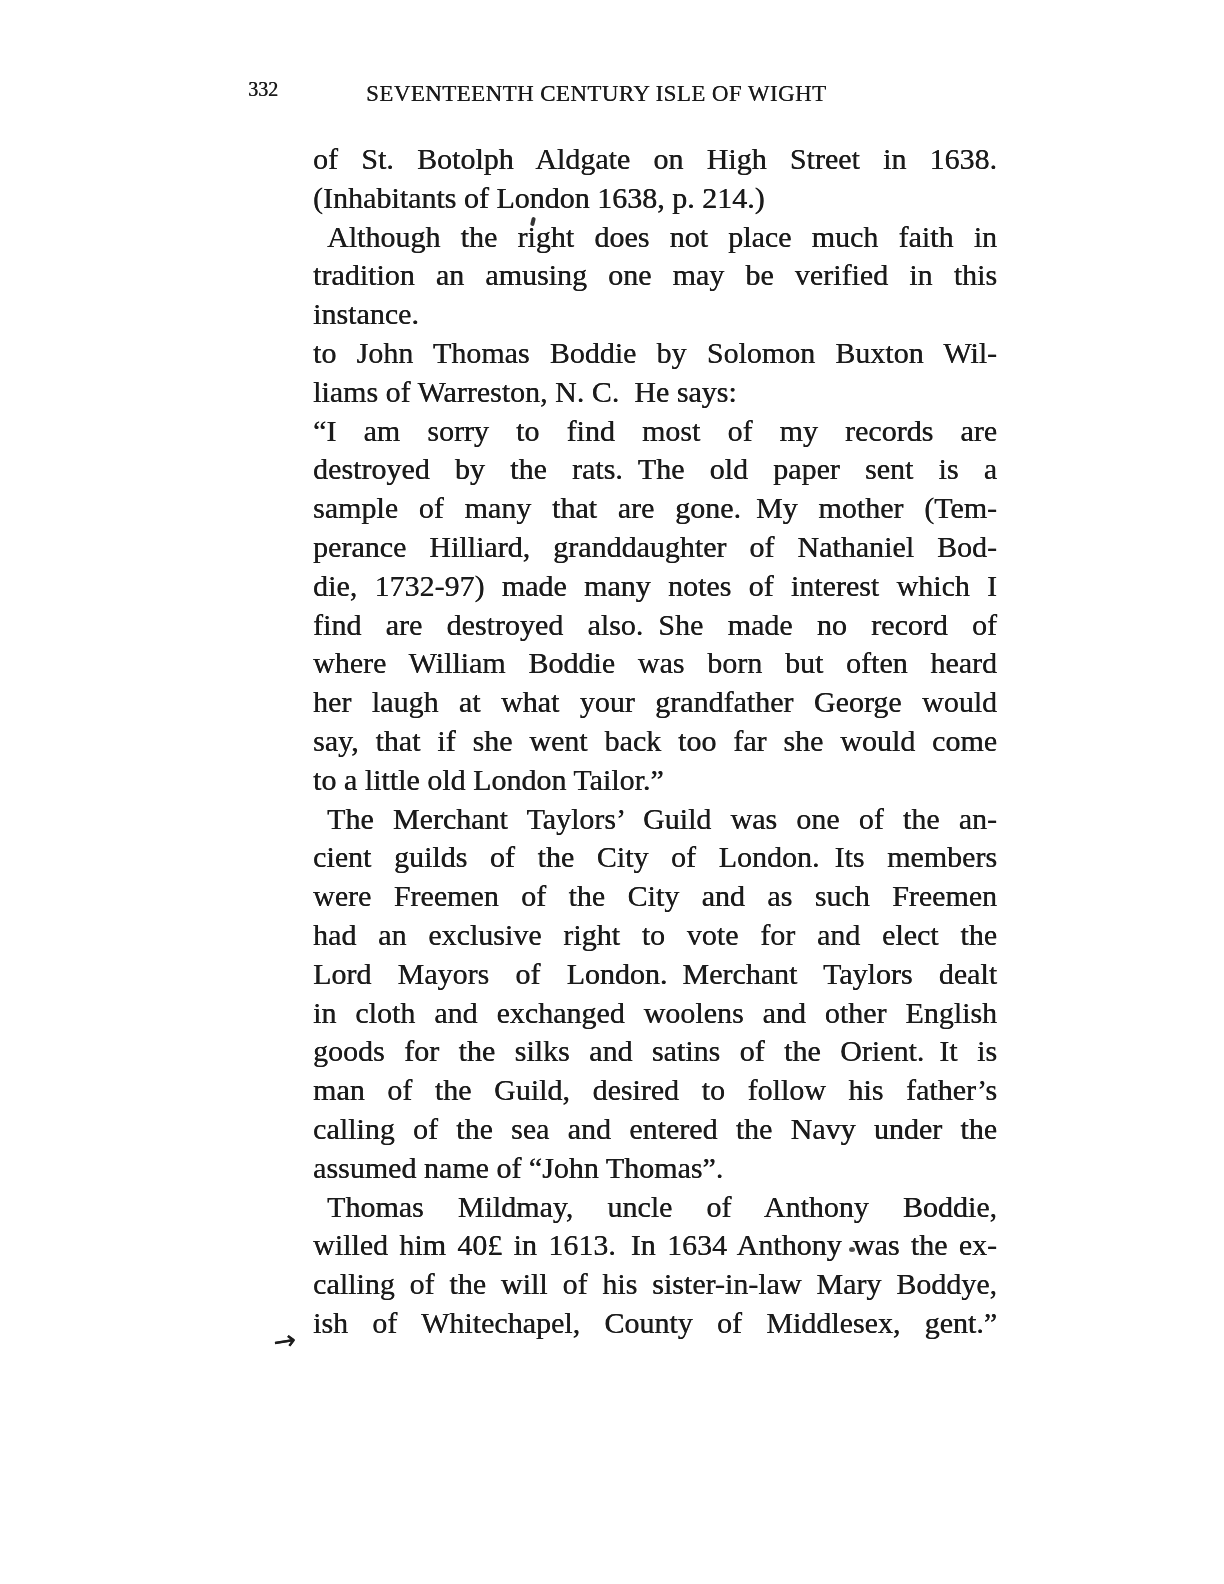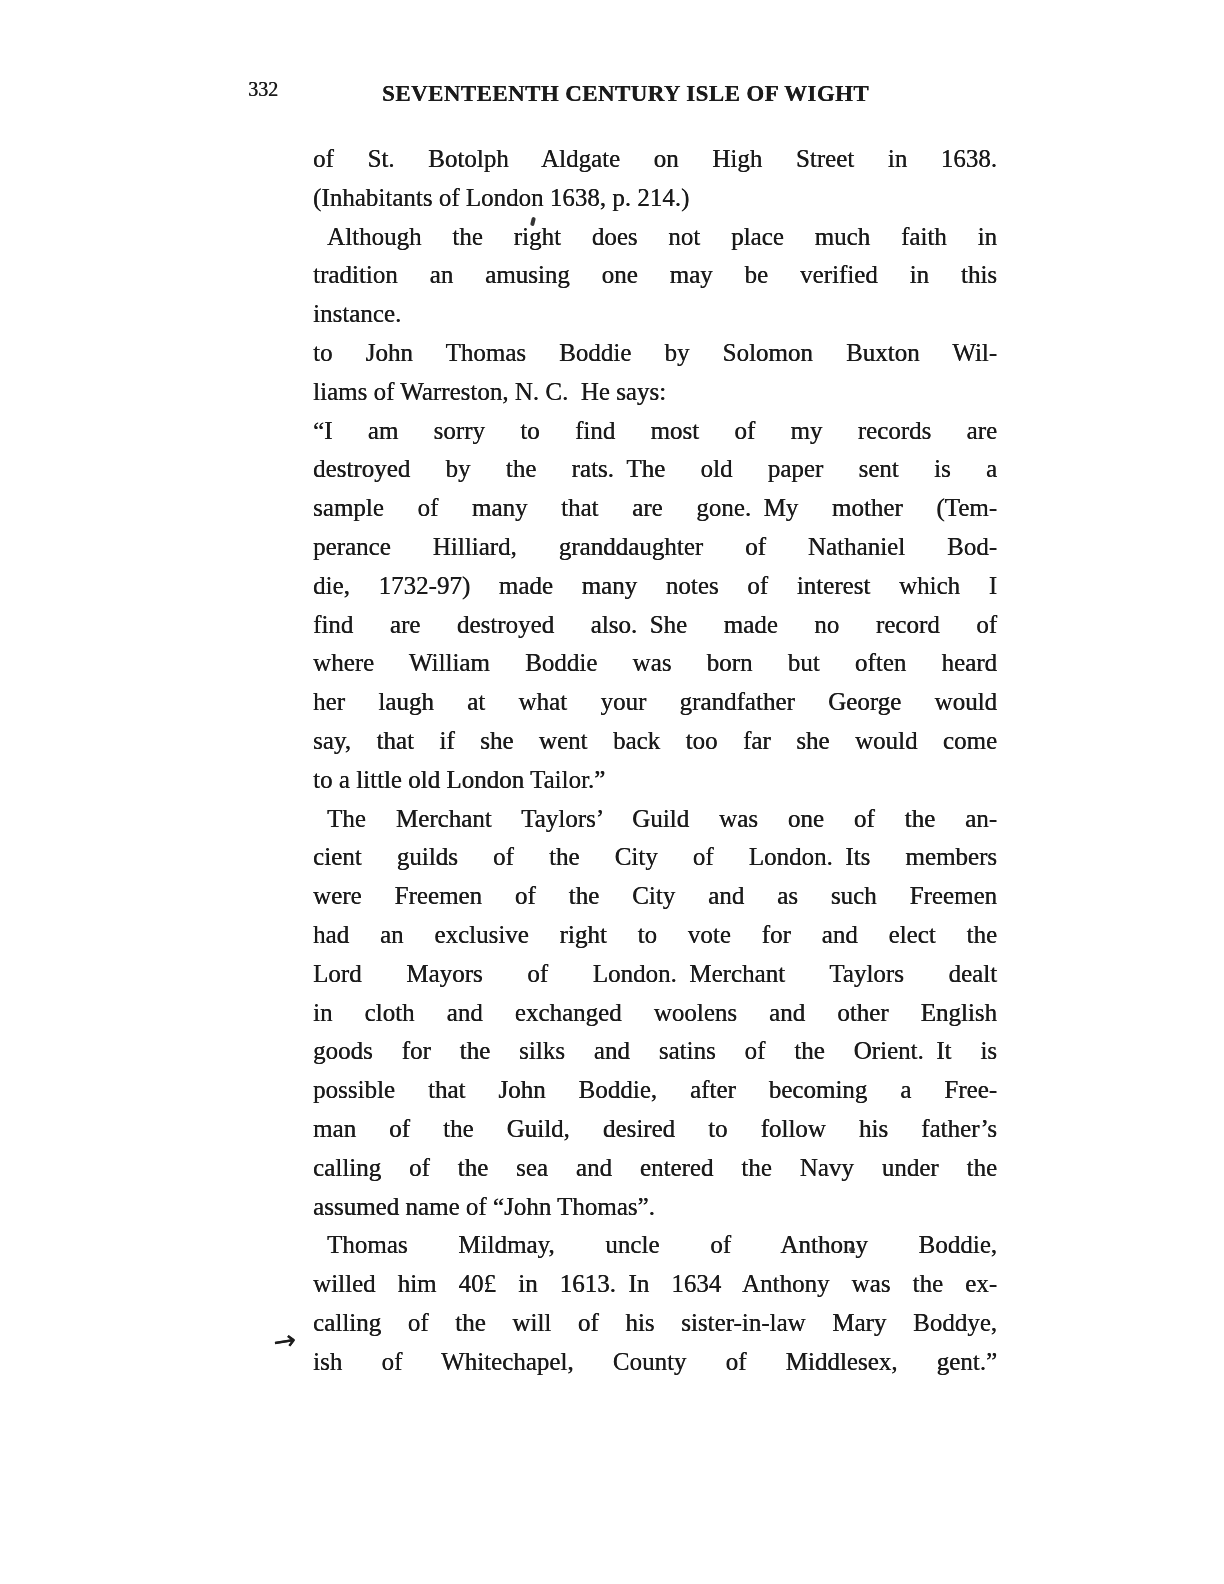--- a/index.html
+++ b/index.html
@@ -6,25 +6,25 @@
   .page{
     position:relative;width:1224px;height:1584px;background:var(--paper,#ffffff);
     overflow:hidden;color:var(--ink,#1b1b1b);
     font-family:"Liberation Serif","DejaVu Serif",serif;
   }
   .pagenum{
     position:absolute;left:248px;top:78px;font-size:20px;
     text-shadow:0.4px 0.2px 0 currentColor;
   }
   .runhead{
-    position:absolute;left:382px;top:81px;font-size:23px;font-weight:bold;
+    position:absolute;left:366px;top:81px;font-size:23px;font-weight:normal;
     letter-spacing:0.4px;text-shadow:0.3px 0 0 currentColor;
   }
   .textblock{
-    position:absolute;left:313px;top:140px;width:684px;font-size:25px;
+    position:absolute;left:313px;top:140px;width:684px;font-size:30px;
     text-shadow:0.35px 0.2px 0 currentColor;
   }
   .line{
     height:38.8px;line-height:38.8px;
     text-align:justify;text-align-last:justify;
     white-space:normal;
   }
   .line.left{text-align:right;text-align-last:left;}
   .line.indent{text-indent:14px;}
   .margin-arrow{
@@ -60,21 +60,20 @@
       <div class="line">her laugh at what your grandfather George would</div>
       <div class="line">say, that if she went back too far she would come</div>
       <div class="line left">to a little old London Tailor.”</div>
       <div class="line indent">The Merchant Taylors’ Guild was one of the an-</div>
       <div class="line">cient guilds of the City of London. Its members</div>
       <div class="line">were Freemen of the City and as such Freemen</div>
       <div class="line">had an exclusive right to vote for and elect the</div>
       <div class="line">Lord Mayors of London. Merchant Taylors dealt</div>
       <div class="line">in cloth and exchanged woolens and other English</div>
       <div class="line">goods for the silks and satins of the Orient. It is</div>
-      <div class="line">possible that John Boddie, after becoming a Free-</div>
       <div class="line">man of the Guild, desired to follow his father’s</div>
       <div class="line">calling of the sea and entered the Navy under the</div>
       <div class="line left">assumed name of “John Thomas”.</div>
       <div class="line indent">Thomas Mildmay, uncle of Anthony Boddie,</div>
       <div class="line">willed him 40£ in 1613. In 1634 Anthony was the ex-</div>
       <div class="line">calling of the will of his sister-in-law Mary Boddye,</div>
       <div class="line">ish of Whitechapel, County of Middlesex, gent.”</div>
     </div>
   <div class="margin-arrow">→</div>
   <div class="speck speck1"></div>

